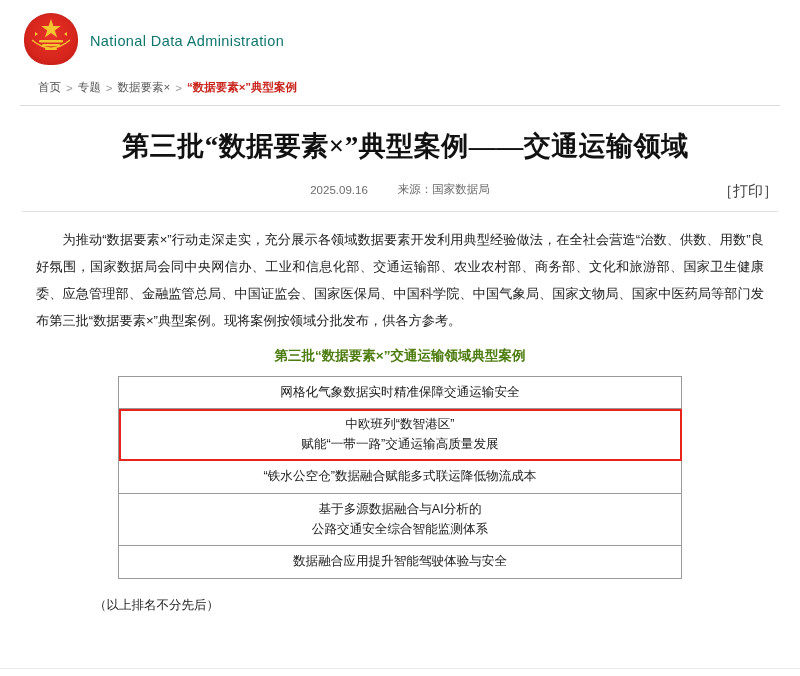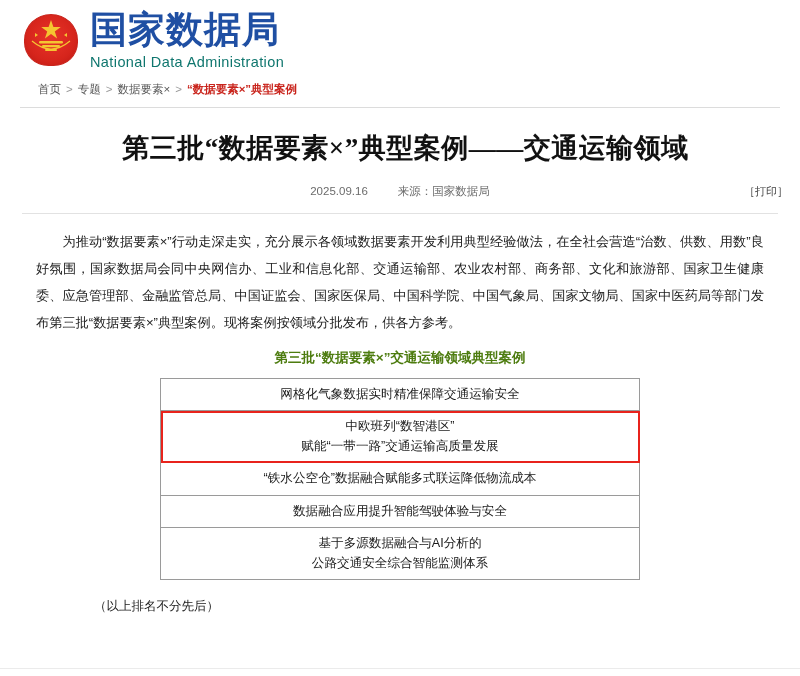--- a/index.html
+++ b/index.html
@@ -88,23 +88,23 @@
     align-items: center;
     gap: 30px;
     margin-top: 18px;
     font-size: 11.5px;
     color: #6b6b6b;
     position: relative;
     text-align: right;
   }
   .print-link {
     position: absolute;
-    right: 12px;
+    right: 22px;
     top: 0;
-    font-size: 11px;
+    font-size: 15px;
     color: #444;
   }
   .meta-rule {
     margin: 14px 22px 0 22px;
     height: 1px;
     background: #e2e2e2;
   }
 
   
   .body-wrap {
@@ -120,21 +120,21 @@
   
   .table-title {
     text-align: center;
     font-weight: bold;
     font-size: 13.5px;
     margin: 8px 0 6px 0;
     color: #4d7c0f;
   }
   table.cases {
     margin: 0 auto;
-    width: 480px;
+    width: 564px;
     border-collapse: collapse;
     table-layout: fixed;
   }
   table.cases td {
     border: 1px solid #9a9a9a;
     text-align: center;
     font-size: 12.6px;
     color: #1a1a1a;
     padding: 6px 4px;
     line-height: 1.55;
@@ -173,21 +173,20 @@
           <rect x="23" y="38" width="12" height="2" rx="1"></rect>
           <polygon points="13,22 16,24 13,26"></polygon>
           <polygon points="45,22 42,24 45,26"></polygon>
         </g>
         <g stroke="#f5c531" stroke-width="1.2" fill="none">
           <path d="M10 30 Q29 46 48 30"></path>
         </g>
       </svg>
     </div>
     <div class="brand-text">
-      <div class="brand-cn">国家数据局</div>
       <div class="brand-en">National Data Administration</div>
     </div>
   </div>
 
   <div class="breadcrumb">
     <a href="#">首页</a>
     <span class="sep">&gt;</span>
     <a href="#">专题</a>
     <span class="sep">&gt;</span>
     <a href="#">数据要素×</a>
@@ -225,29 +224,29 @@
             <div>赋能“一带一路”交通运输高质量发展</div>
           </td>
         </tr>
         <tr>
           <td>
             <span>“铁水公空仓”数据融合赋能多式联运降低物流成本</span>
           </td>
         </tr>
         <tr>
           <td>
-            <span>数据融合应用提升智能驾驶体验与安全</span>
-          </td>
-        </tr>
-        <tr>
-          <td>
             <div>基于多源数据融合与AI分析的</div>
             <div>公路交通安全综合智能监测体系</div>
           </td>
         </tr>
+        <tr>
+          <td>
+            <span>数据融合应用提升智能驾驶体验与安全</span>
+          </td>
+        </tr>
       </tbody>
     </table>
 
     <div class="note">（以上排名不分先后）</div>
   </div>
 
   <div class="bottom-bar"></div>
 </div>
 
 </body></html>

